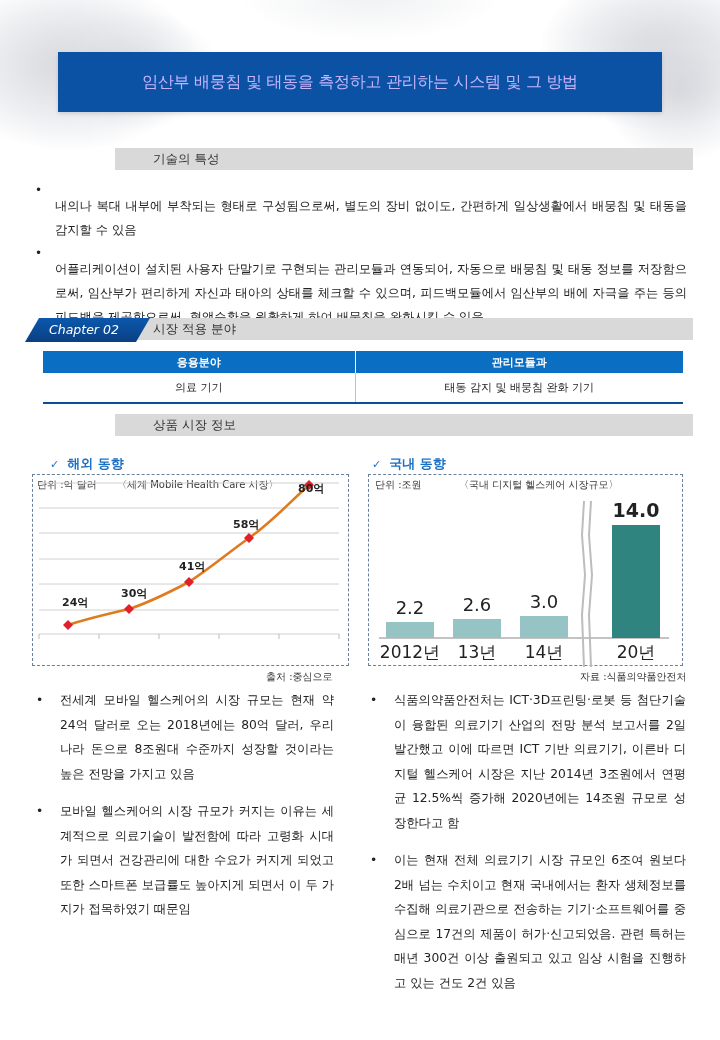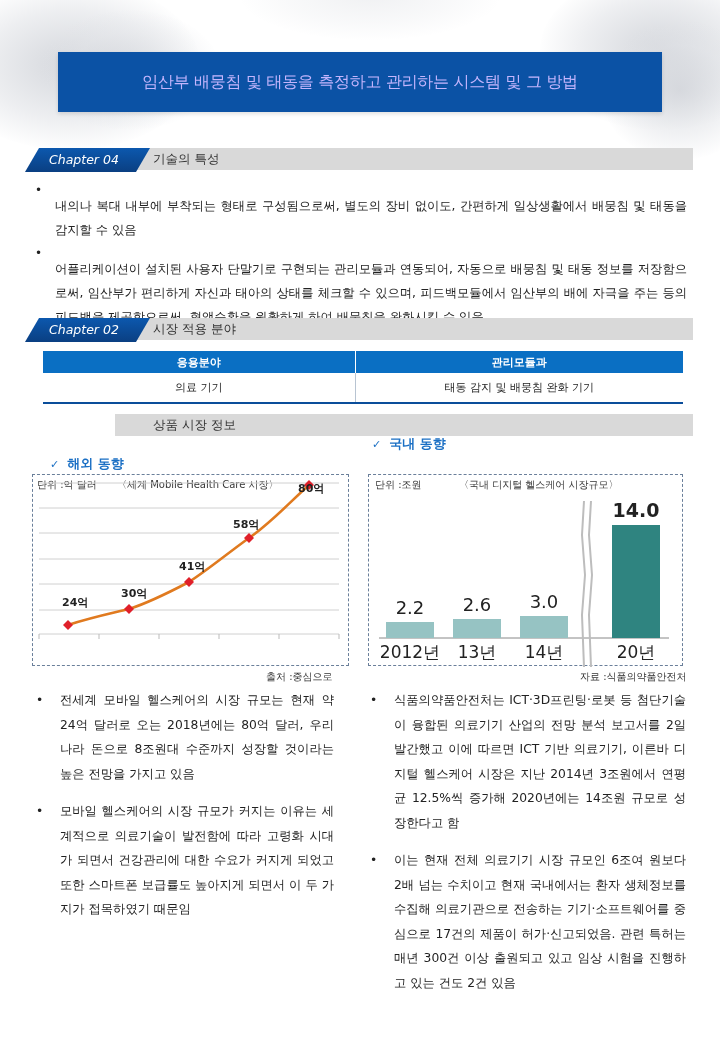--- a/index.html
+++ b/index.html
@@ -57,21 +57,20 @@
   <div class="cloud" style="left:40px; top:10px; width:180px; height:120px; opacity:0.6;"></div>
   <div class="cloud" style="left:540px; top:-30px; width:240px; height:160px;"></div>
   <div class="cloud" style="left:600px; top:20px; width:160px; height:140px; opacity:0.8;"></div>
   <div class="cloud" style="left:240px; top:-50px; width:260px; height:90px; opacity:0.35;"></div>
 </div>
 
 <div class="title-banner">임산부 배뭉침 및 태동을 측정하고 관리하는 시스템 및 그 방법</div>
 
 <div class="chapter" style="top:148px;">
   <div class="bar"></div>
-  <div class="tag">Chapter 04</div>
   <div class="label">기술의 특성</div>
 </div>
 
 <div class="bullet-block" style="left:35px; top:178px; width:652px;">
   <span class="dot">•</span>
   <span class="txt" style="padding-left:20px;">내의나 복대 내부에 부착되는 형태로 구성됨으로써, 별도의 장비 없이도, 간편하게 일상생활에서 배뭉침 및 태동을 감지할 수 있음</span>
 </div>
 
 <div class="bullet-block" style="left:35px; top:241px; width:652px;">
   <span class="dot">•</span>
@@ -139,21 +138,21 @@
     </g>
   </svg>
   <div style="position:absolute; left:29px; top:120px; font-size:11px; font-weight:bold;">24억</div>
   <div style="position:absolute; left:88px; top:111px; font-size:11px; font-weight:bold;">30억</div>
   <div style="position:absolute; left:146px; top:84px; font-size:11px; font-weight:bold;">41억</div>
   <div style="position:absolute; left:200px; top:42px; font-size:11px; font-weight:bold;">58억</div>
   <div style="position:absolute; left:265px; top:6px; font-size:11px; font-weight:bold;">80억</div>
 </div>
 <div class="src" style="left:266px; top:670px;">출처 :중심으로</div>
 
-<div class="sub-head" style="left:372px; top:435px;">
+<div class="sub-head" style="left:372px; top:455px;">
   <span class="chk">✓</span><span>국내 동향</span>
 </div>
 
 <div class="chart-box" style="left:368px; top:474px; width:315px; height:192px;">
   <div class="chart-unit" style="left:6px; top:3px;">단위 :조원</div>
   <div class="chart-title" style="left:90px; top:3px;">〈국내 디지털 헬스케어 시장규모〉</div>
   <svg width="315" height="192" style="position:absolute; left:0; top:0;">
     <line x1="10" y1="163" x2="300" y2="163" stroke="#888" stroke-width="1"></line>
     <rect x="17" y="147" width="48" height="16" fill="#96c3c3"></rect>
     <rect x="84" y="144" width="48" height="19" fill="#96c3c3"></rect>

